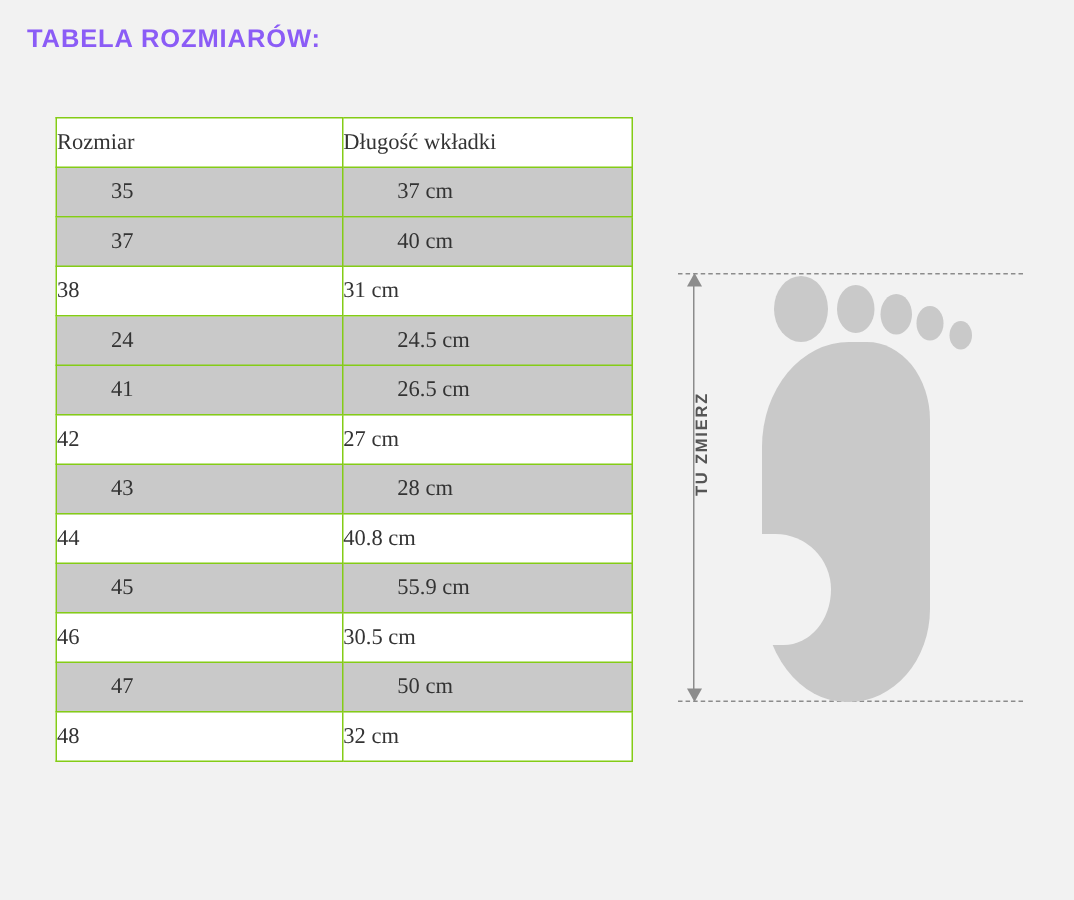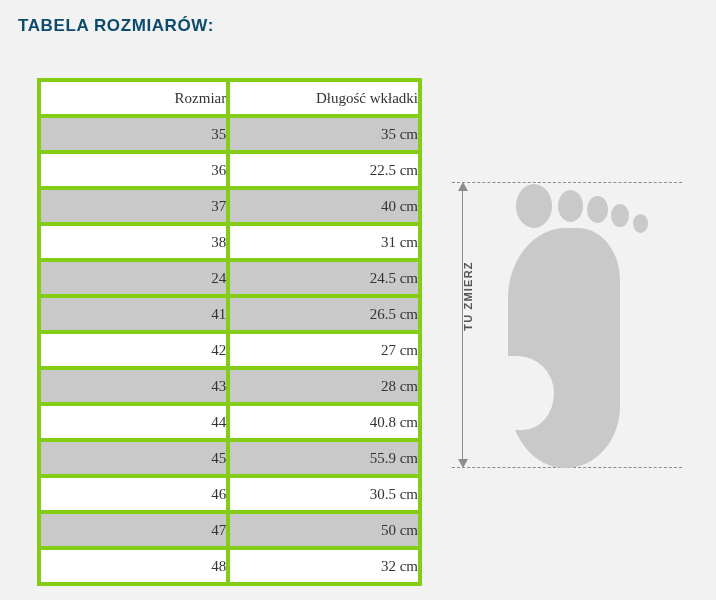--- a/index.html
+++ b/index.html
@@ -15,41 +15,41 @@
     position: relative;
     overflow: hidden;
   }
   .page-title {
     position: absolute;
     left: 18px;
     top: 16px;
     font-size: 17px;
     font-weight: bold;
     letter-spacing: 0.6px;
-    color: #0c4a6e;
+    color: #8b5cf6;
     font-family: "Liberation Sans", sans-serif;
   }
   .size-table-wrap {
     position: absolute;
     left: 37px;
     top: 78px;
     width: 385px;
   }
   table.size-table {
     border-collapse: collapse;
     width: 385px;
     font-family: "Liberation Serif", serif;
     font-size: 15px;
     color: #333333;
     background: #ffffff;
   }
   table.size-table th,
   table.size-table td {
-    border: 4px solid #84cc16;
-    text-align: right;
+    border: 1px solid #84cc16;
+    text-align: left;
     height: 32px;
     padding: 0;
     font-weight: normal;
   }
   table.size-table th {
     background: #ffffff;
     font-size: 15px;
   }
   table.size-table tr.shaded td {
     background: #c9c9c9;
@@ -175,25 +175,21 @@
   <table class="size-table">
     <thead>
       <tr>
         <th class="col-size">Rozmiar</th>
         <th class="col-len">Długość wkładki</th>
       </tr>
     </thead>
     <tbody>
       <tr class="shaded">
         <td class="col-size">35</td>
-        <td class="col-len">35 cm</td>
-      </tr>
-      <tr class="plain">
-        <td class="col-size">36</td>
-        <td class="col-len">22.5 cm</td>
+        <td class="col-len">37 cm</td>
       </tr>
       <tr class="shaded">
         <td class="col-size">37</td>
         <td class="col-len">40 cm</td>
       </tr>
       <tr class="plain">
         <td class="col-size">38</td>
         <td class="col-len">31 cm</td>
       </tr>
       <tr class="shaded">

